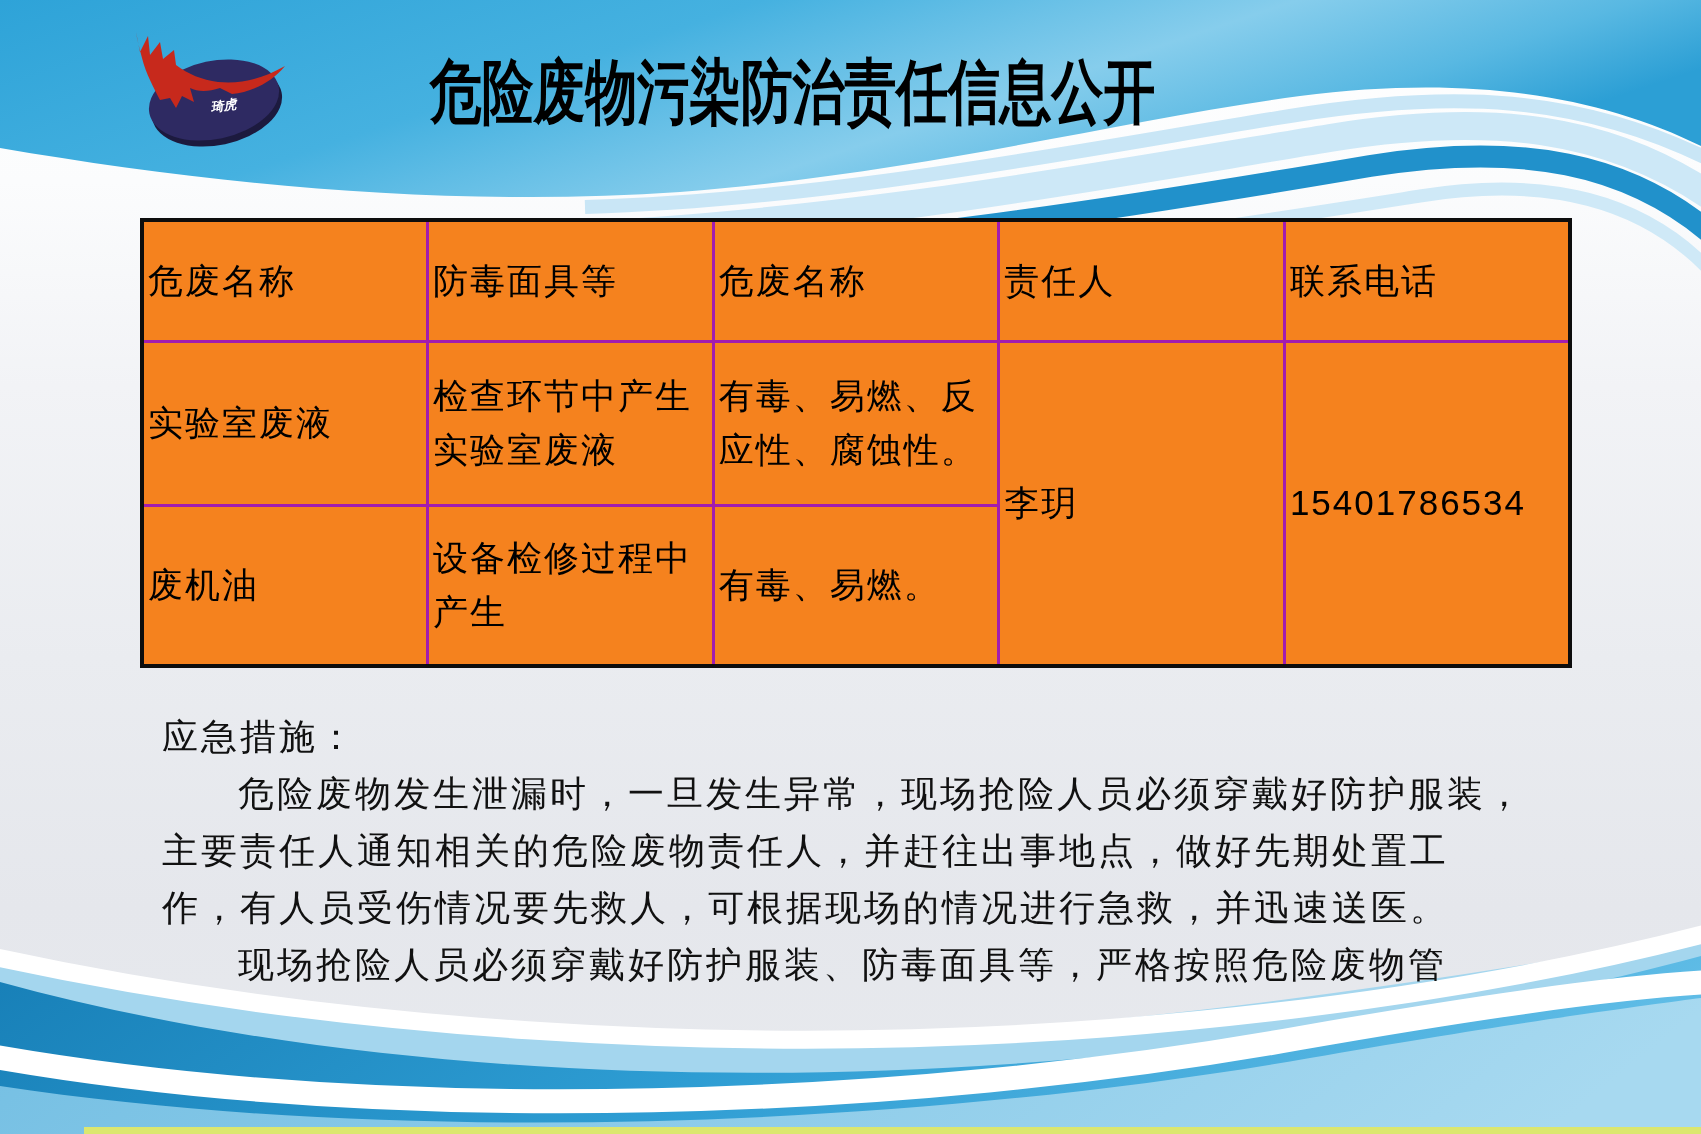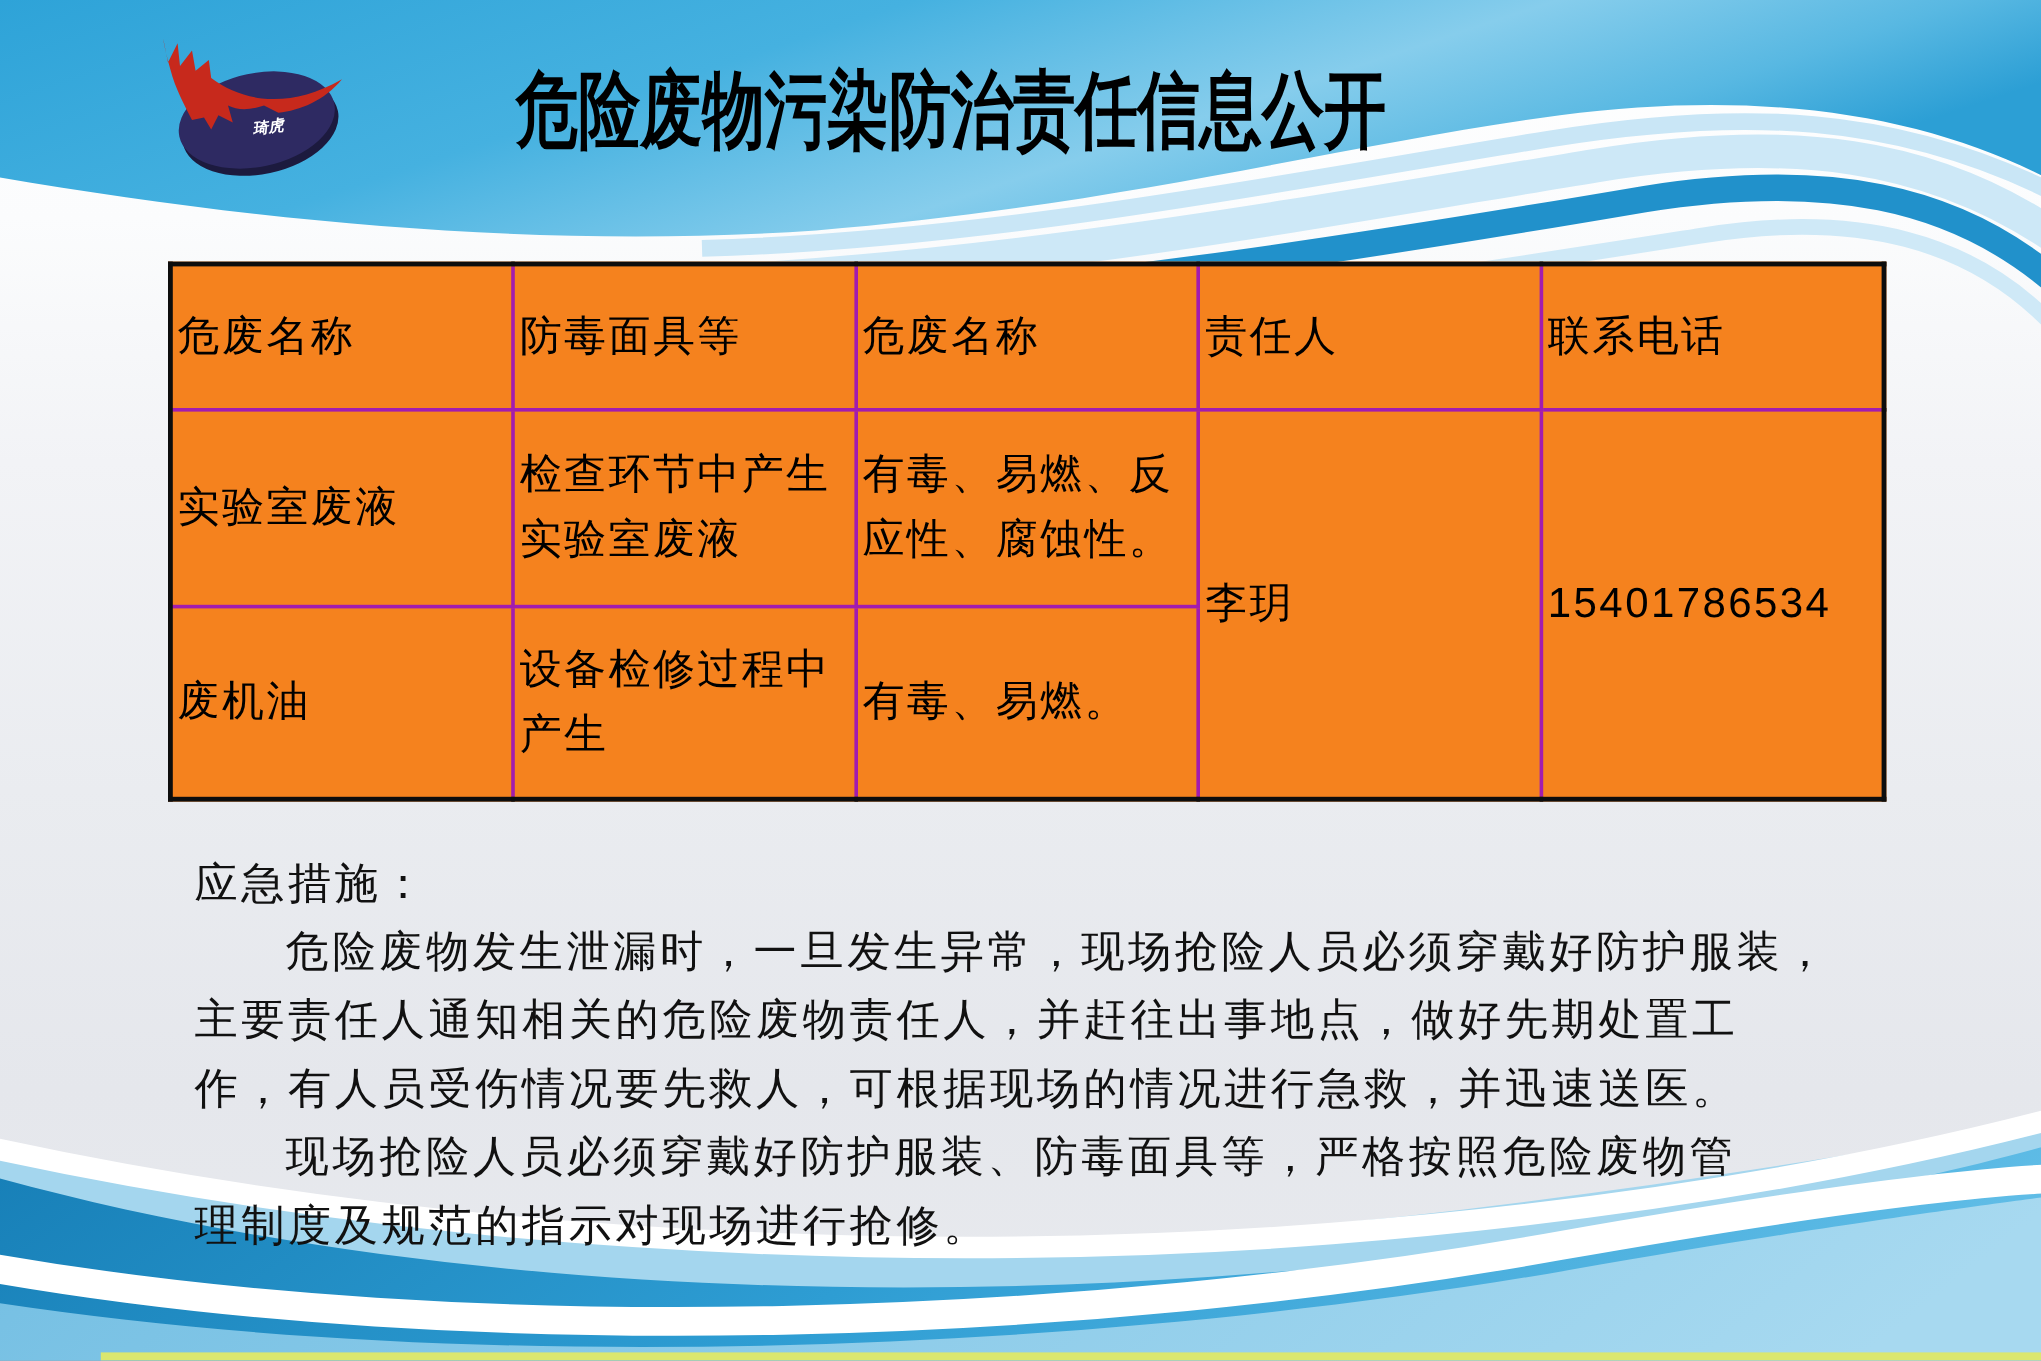--- a/index.html
+++ b/index.html
@@ -114,21 +114,20 @@
     </tr>
   </tbody>
     </table>
 
   <div class="measures">
     <div class="m-line">应急措施：</div>
     <div class="m-line m-indent">危险废物发生泄漏时，一旦发生异常，现场抢险人员必须穿戴好防护服装，</div>
     <div class="m-line">主要责任人通知相关的危险废物责任人，并赶往出事地点，做好先期处置工</div>
     <div class="m-line">作，有人员受伤情况要先救人，可根据现场的情况进行急救，并迅速送医。</div>
     <div class="m-line m-indent">现场抢险人员必须穿戴好防护服装、防毒面具等，严格按照危险废物管</div>
-    <div class="m-line">理制度及规范的指示对现场进行抢修。</div>
   </div>
 
   <svg id="bottom-waves" class="deco" width="1701" height="310" viewBox="0 0 1701 310">
     <defs>
       <linearGradient id="gBot" x1="0" y1="0" x2="1" y2="0.15">
         <stop offset="0" stop-color="#177fb7"></stop>
         <stop offset="0.5" stop-color="#2e9dd3"></stop>
         <stop offset="1" stop-color="#5fbce6"></stop>
       </linearGradient>
       <linearGradient id="gBot2" x1="0" y1="0" x2="1" y2="0.1">

